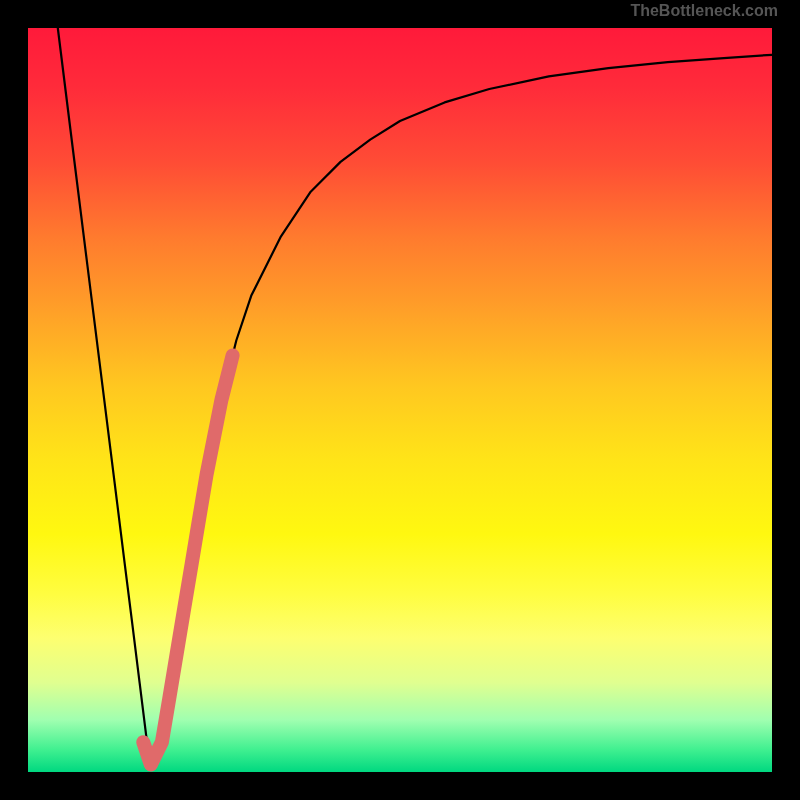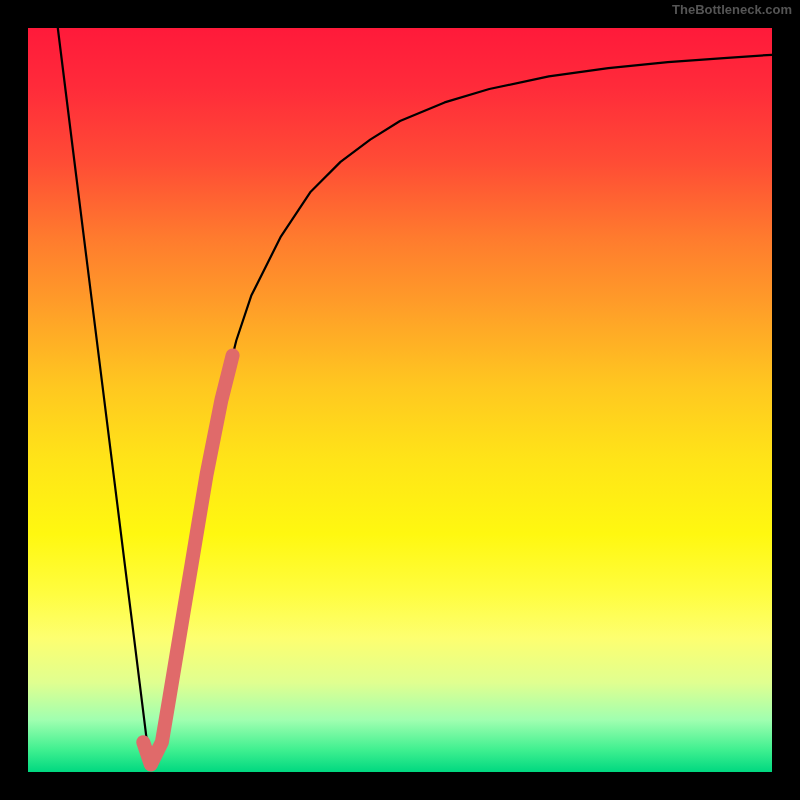--- a/index.html
+++ b/index.html
@@ -7,23 +7,23 @@
     padding: 0;
     background: #000;
     width: 800px;
     height: 800px;
     position: relative;
     font-family: Arial, sans-serif;
   }
   .attribution {
     position: absolute;
     top: 2px;
-    right: 8px;
+    right: 22px;
     color: #555;
-    font-size: 13px;
+    font-size: 16px;
     font-weight: bold;
     z-index: 10;
   }
   .outer-frame {
     position: absolute;
     top: 0;
     left: 0;
     width: 800px;
     height: 800px;
     background: #000;

